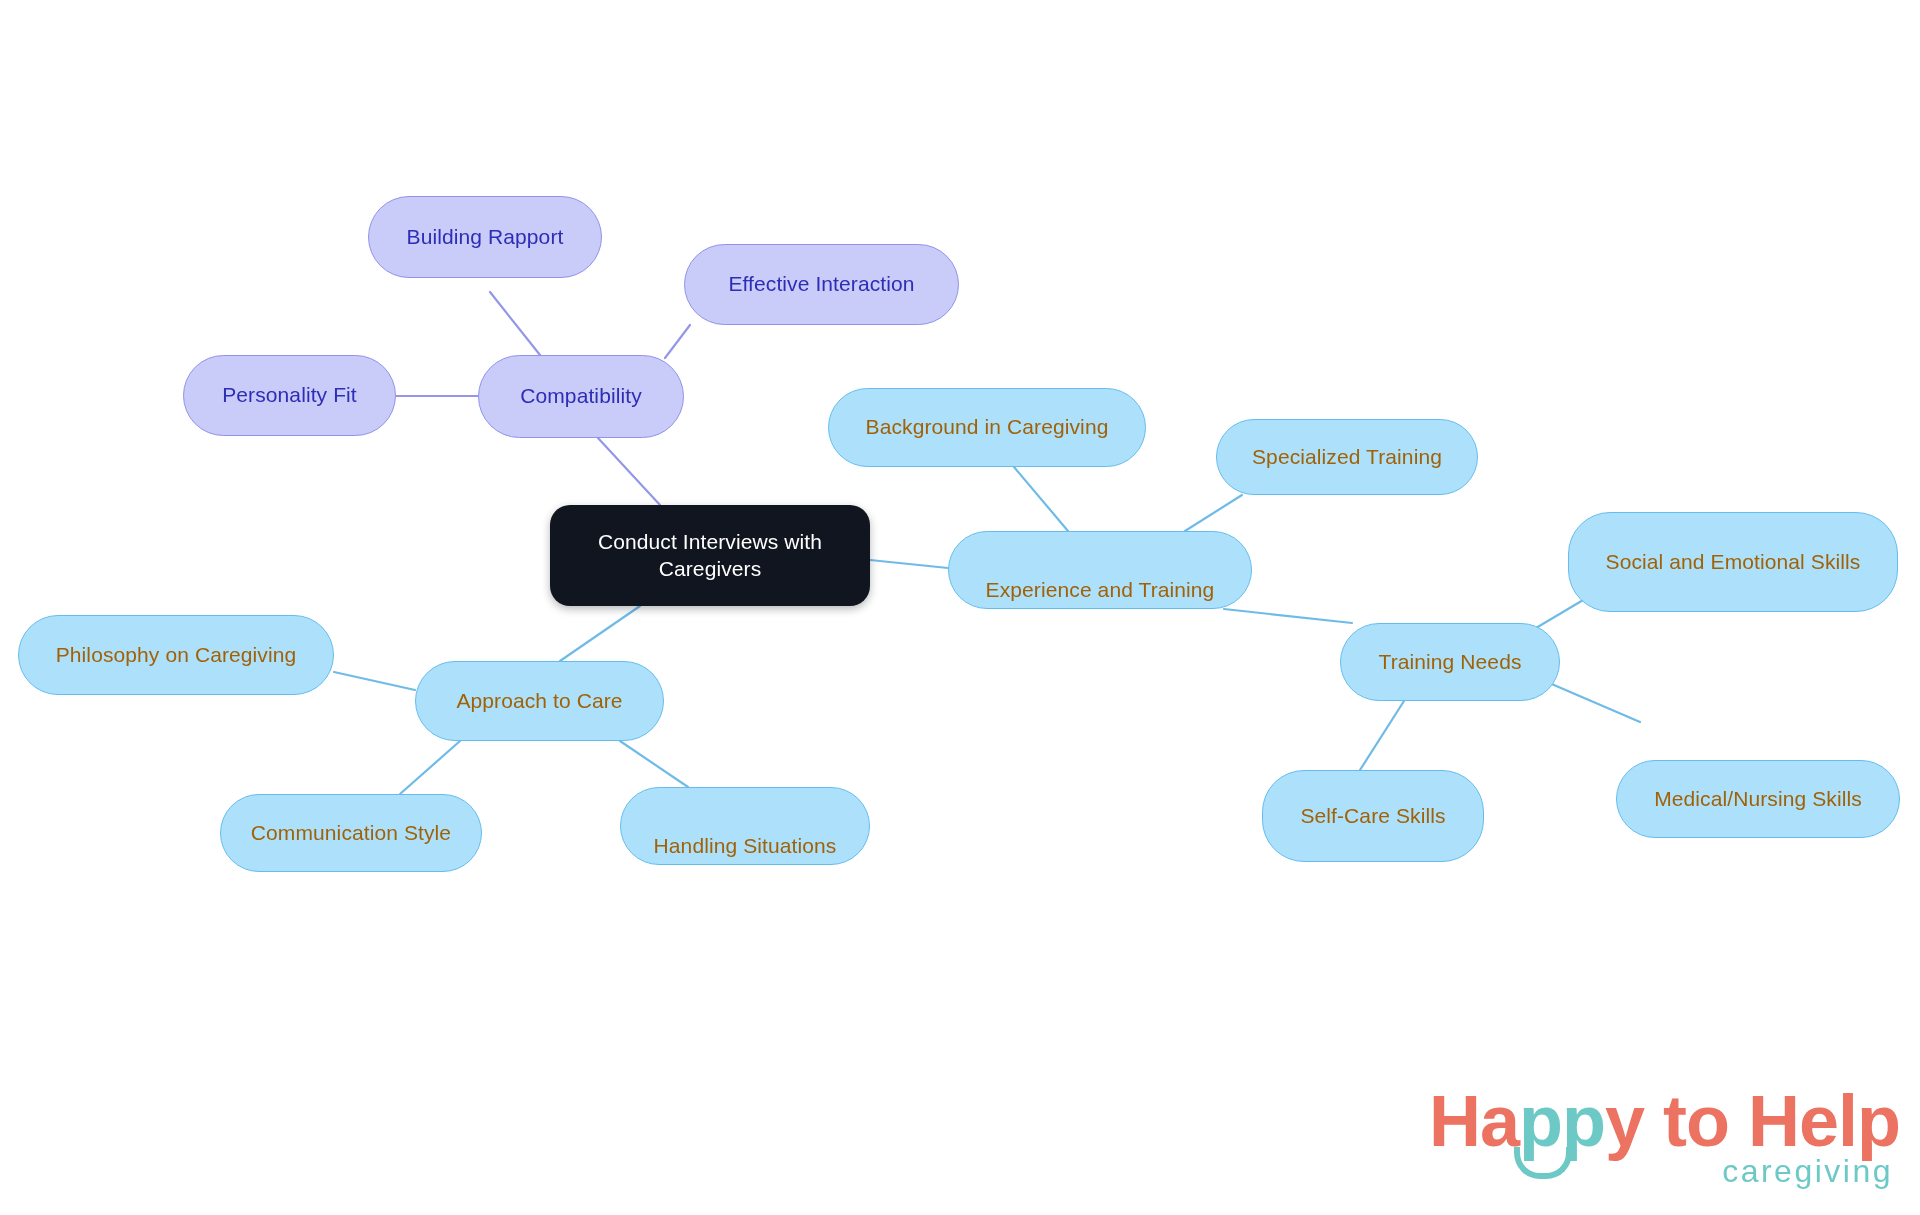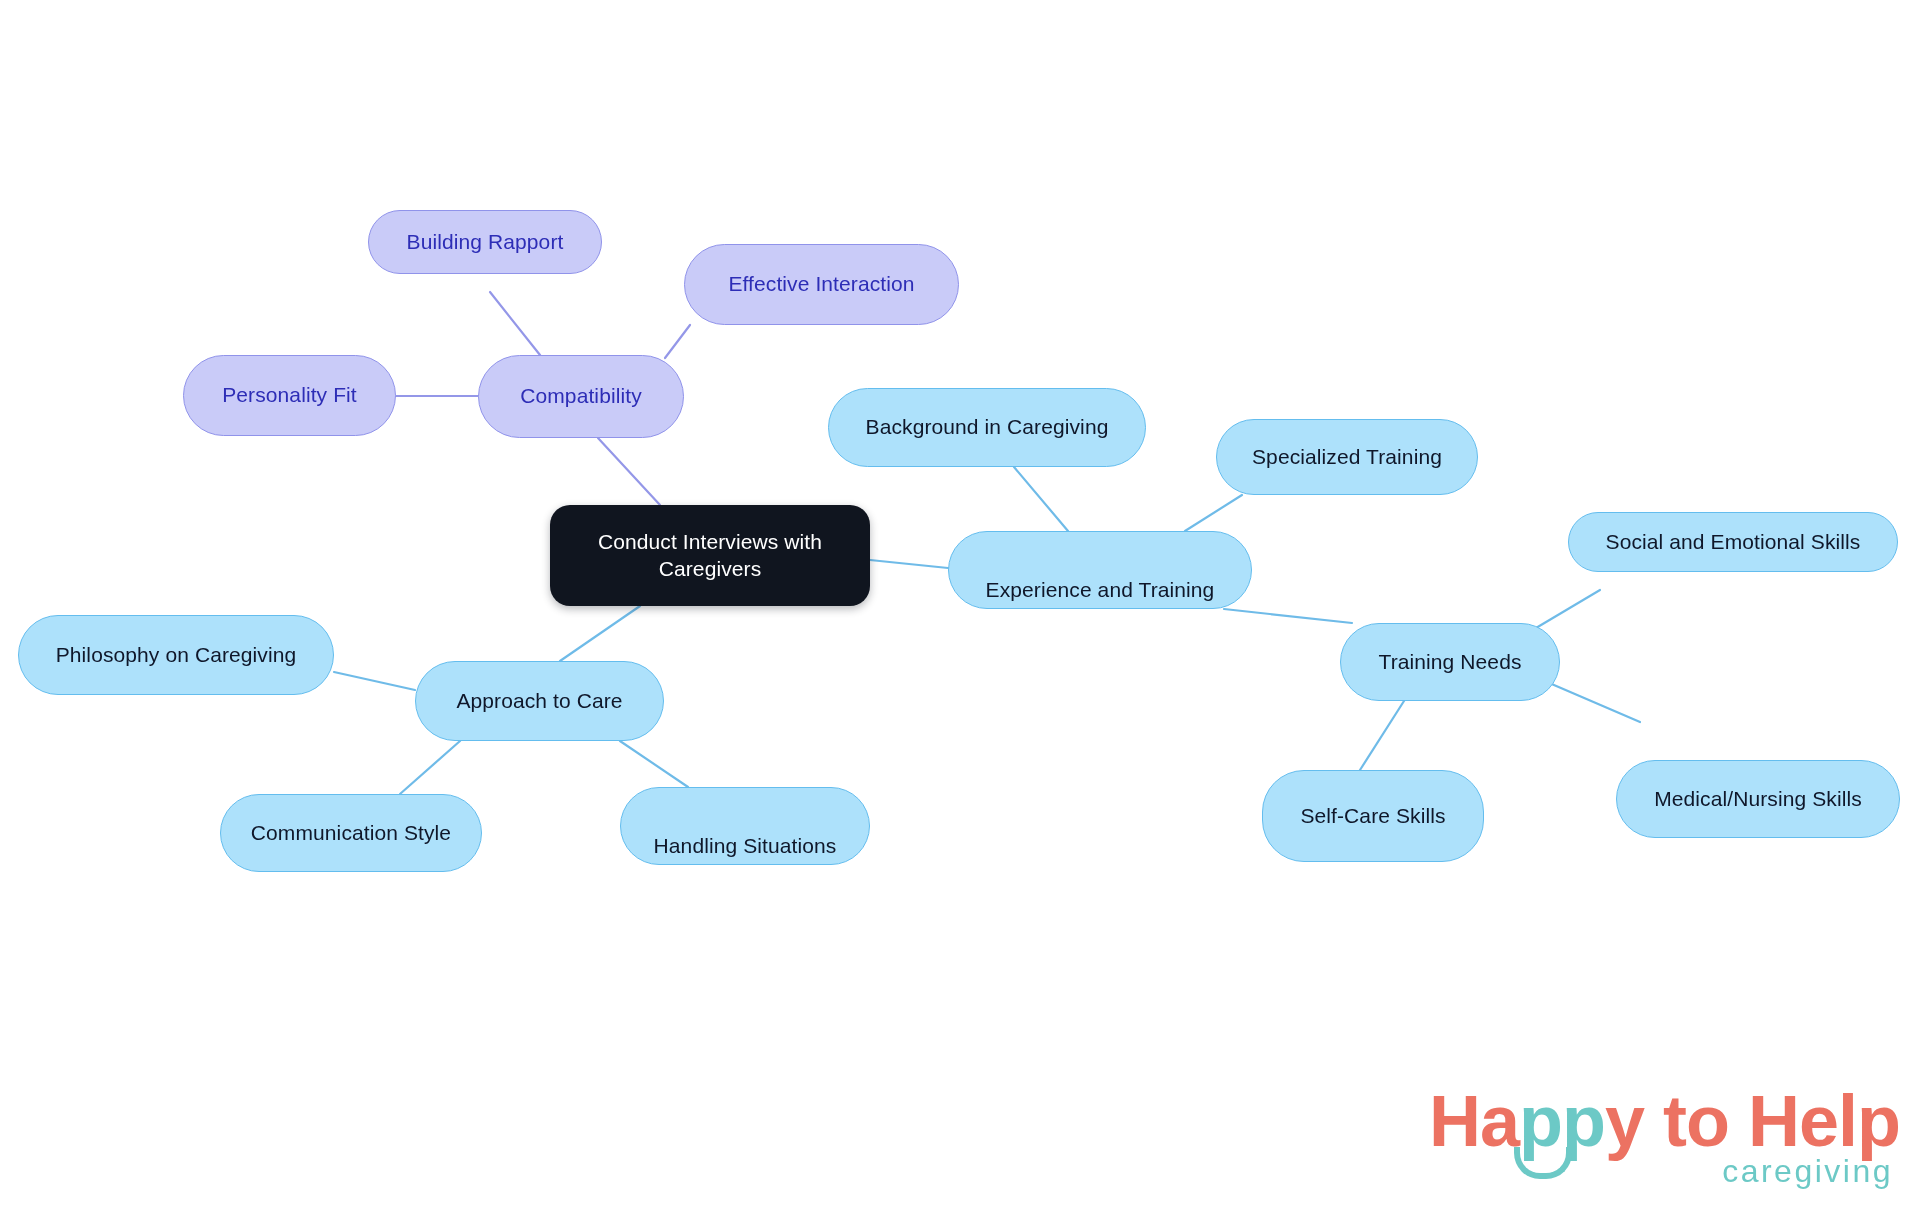--- a/index.html
+++ b/index.html
@@ -45,21 +45,21 @@
     color: #ffffff;
     border: none;
     border-radius: 20px;
     font-size: 21px;
     box-shadow: 0 3px 9px rgba(15,20,31,0.30);
     padding: 16px 22px;
   }
   .node.blue {
     background: #ade1fb;
     border: 1.6px solid #64bdee;
-    color: #0f172a;
+    color: #a16207;
     font-size: 21px;
   }
   .node.purple {
     background: #c9cbf8;
     border: 1.6px solid #9093ea;
     color: #2d2db6;
     font-size: 21px;
   }
   #logo {
     position: absolute;
@@ -124,42 +124,42 @@
       <line x1="620" y1="741" x2="688" y2="787" stroke="#6fbbe8" stroke-width="2.2" stroke-linecap="round"></line>
     </svg>
 
   <div id="node-layer">
       <div class="node root" style="left: 550px; top: 505px; width: 320px; height: 101px;">
         <span>Conduct Interviews with Caregivers</span>
       </div>
       <div class="node purple" style="left: 478px; top: 355px; width: 206px; height: 83px;">
         <span>Compatibility</span>
       </div>
-      <div class="node purple" style="left: 368px; top: 210px; width: 234px; height: 64px;">
+      <div class="node purple" style="left: 368px; top: 196px; width: 234px; height: 82px;">
         <span>Building Rapport</span>
       </div>
       <div class="node purple" style="left: 183px; top: 355px; width: 213px; height: 81px;">
         <span>Personality Fit</span>
       </div>
       <div class="node purple" style="left: 684px; top: 244px; width: 275px; height: 81px;">
         <span>Effective Interaction</span>
       </div>
       <div class="node blue" style="left: 948px; top: 531px; width: 304px; height: 78px; align-items: flex-end;">
         <span>Experience and Training</span>
       </div>
       <div class="node blue" style="left: 828px; top: 388px; width: 318px; height: 79px;">
         <span>Background in Caregiving</span>
       </div>
       <div class="node blue" style="left: 1216px; top: 419px; width: 262px; height: 76px;">
         <span>Specialized Training</span>
       </div>
       <div class="node blue" style="left: 1340px; top: 623px; width: 220px; height: 78px;">
         <span>Training Needs</span>
       </div>
-      <div class="node blue" style="left: 1568px; top: 512px; width: 330px; height: 60px;">
+      <div class="node blue" style="left: 1568px; top: 512px; width: 330px; height: 100px;">
         <span>Social and Emotional Skills</span>
       </div>
       <div class="node blue" style="left: 1616px; top: 760px; width: 284px; height: 78px;">
         <span>Medical/Nursing Skills</span>
       </div>
       <div class="node blue" style="left: 1262px; top: 770px; width: 222px; height: 92px;">
         <span>Self-Care Skills</span>
       </div>
       <div class="node blue" style="left: 415px; top: 661px; width: 249px; height: 80px;">
         <span>Approach to Care</span>

